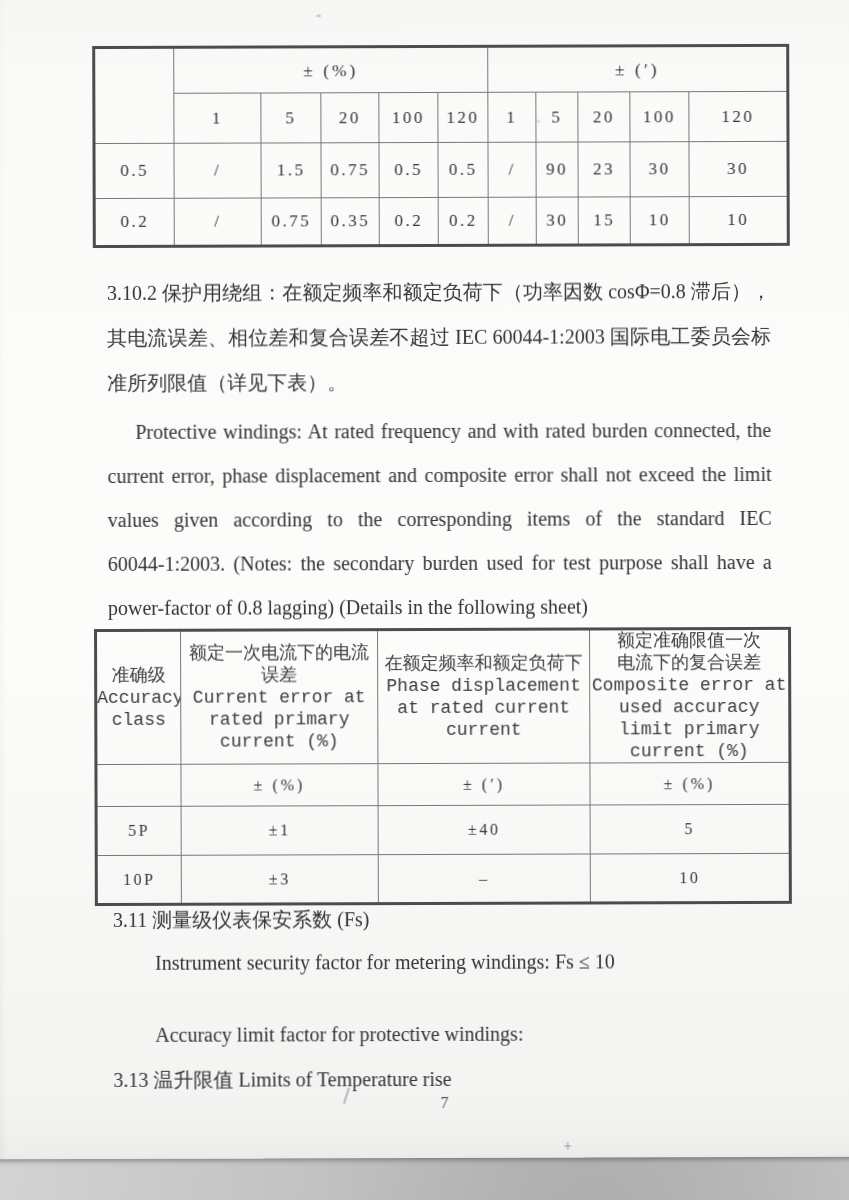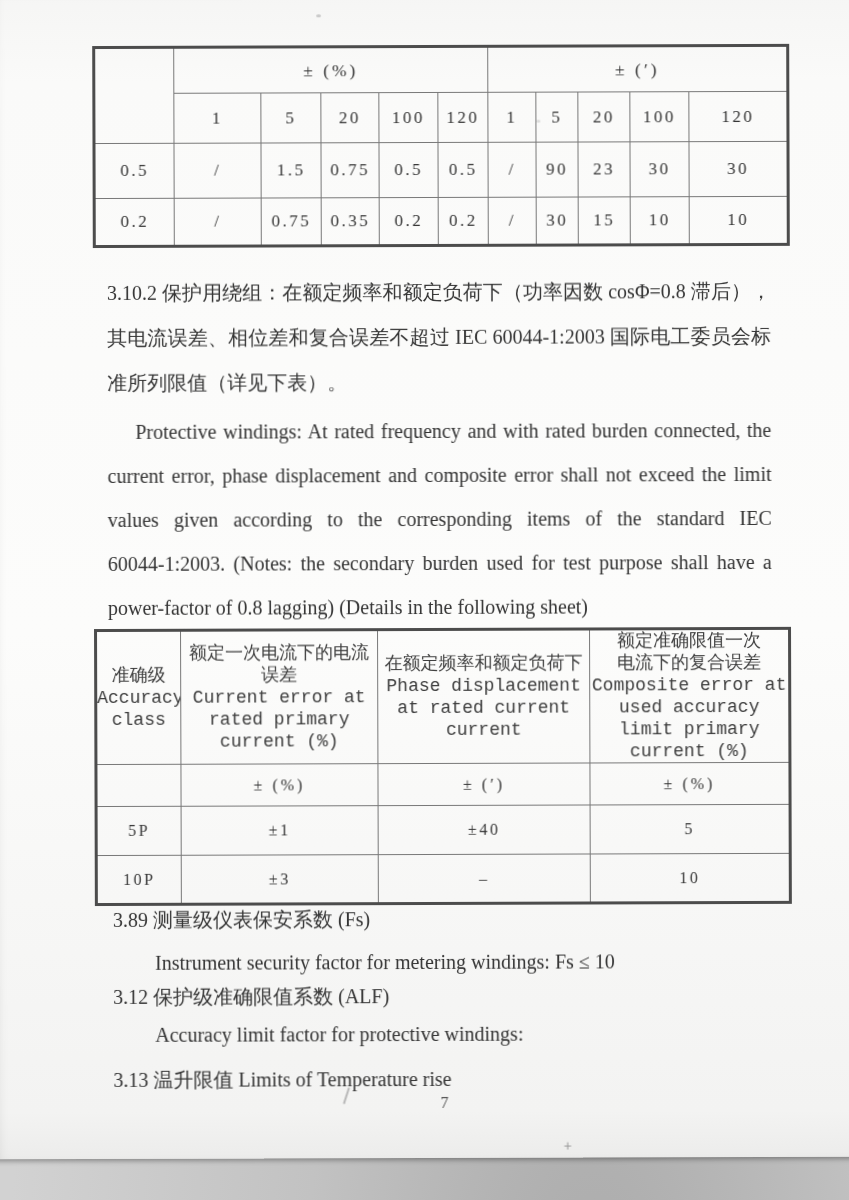--- a/index.html
+++ b/index.html
@@ -271,24 +271,23 @@
       </tr>
       <tr class="vr">
         <td class="num">10P</td>
         <td class="num">±3</td>
         <td class="num">–</td>
         <td class="num">10</td>
       </tr>
     </tbody>
       </table>
 
-    <div class="secline h-num" style="top:905px">3.89 测量级仪表保安系数 (Fs)</div>
+    <div class="secline h-num" style="top:905px">3.11 测量级仪表保安系数 (Fs)</div>
     <div class="secline h-body" style="top:948px">Instrument security factor for metering windings: Fs ≤ 10</div>
 
-    <div class="secline h-num" style="top:982px">3.12 保护级准确限值系数 (ALF)</div>
     <div class="secline h-body" style="top:1020px">Accuracy limit factor for protective windings:</div>
 
     <div class="secline h-num" style="top:1065px">3.13 温升限值 Limits of Temperature rise</div>
 
     <div class="pageno">7</div>
     <div class="artifact-slash"></div>
     <div class="artifact-plus">+</div>
     <div class="speck1"></div>
     <div class="speck2"></div>
 

